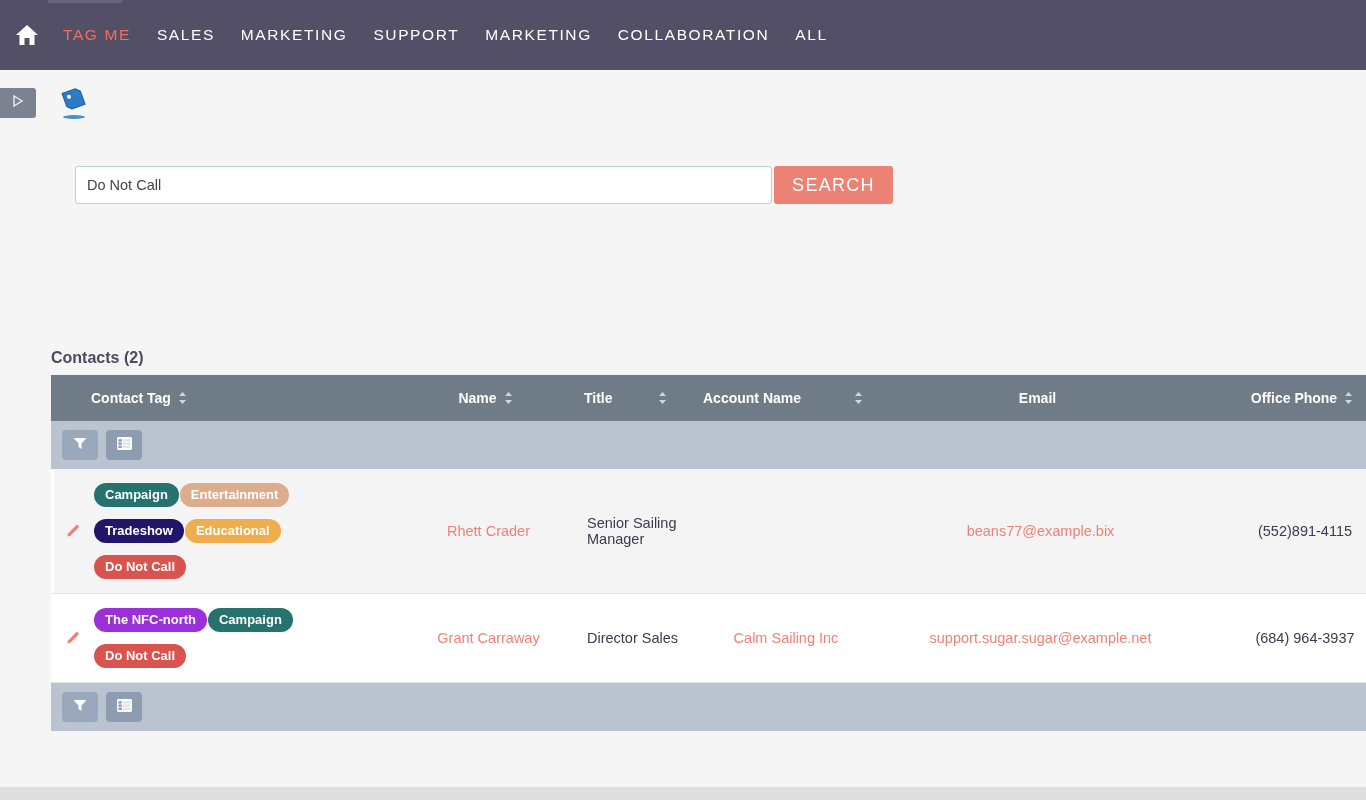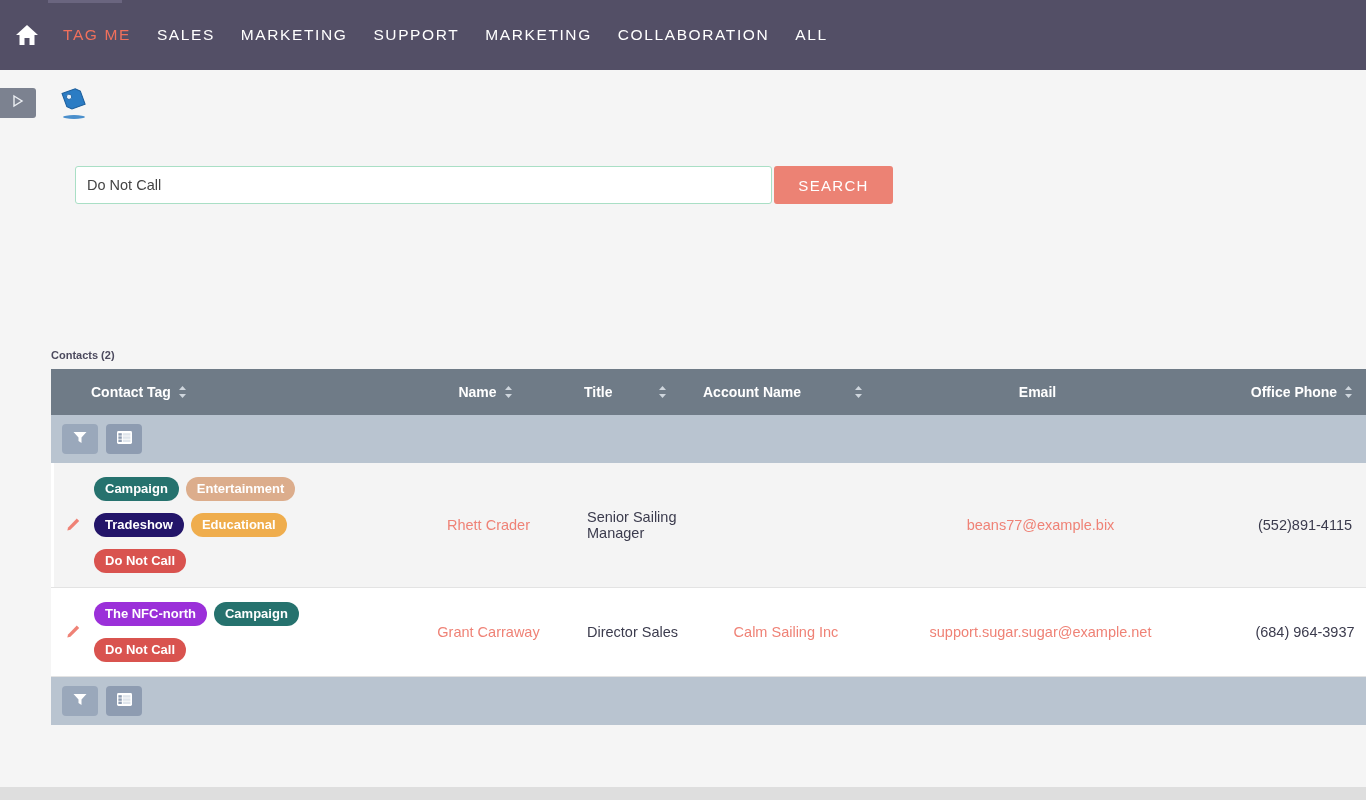--- a/index.html
+++ b/index.html
@@ -96,30 +96,30 @@
     outline: none;
   }
   .search-button {
     width: 119px;
     height: 38px;
     margin-left: 2px;
     background: #ec8274;
     border: none;
     border-radius: 3px;
     color: #ffffff;
-    font-size: 15px;
+    font-size: 18px;
     letter-spacing: 1.3px;
     cursor: pointer;
     font-family: "Liberation Sans", sans-serif;
   }
 
   
   .results { margin-top: 83px; }
   .results-label {
-    font-size: 11px;
+    font-size: 16px;
     color: #4c4a5e;
     font-weight: bold;
     padding-left: 51px;
     margin-bottom: 8px;
   }
   .table {
     width: 1366px;
     margin-left: 51px;
     background: #fff;
   }
@@ -165,21 +165,21 @@
   .c-edit { width: 38px; display: flex; justify-content: center; flex: none; }
   .c-tags { width: 314px; flex: none; padding-left: 2px; }
   .c-name { width: 165px; flex: none; text-align: center; }
   .c-title{ width: 135px; flex: none; padding-left: 16px; gap: 38px; }
   .c-acct { width: 160px; flex: none; text-align: center; }
   .c-email{ width: 349px; flex: none; text-align: center; }
   .c-phone{ width: 180px; flex: none; text-align: center; }
 
   .link { color: #ef8276; text-decoration: none; cursor: pointer; }
 
-  .tags { display: flex; flex-wrap: wrap; gap: 6px 7px; padding: 8px 0; }
+  .tags { display: flex; flex-wrap: wrap; gap: 6px 1px; padding: 8px 0; }
   .tag {
     display: inline-block;
     padding: 4px 11px 5px;
     border-radius: 12px;
     color: #ffffff;
     font-size: 13px;
     font-weight: bold;
     white-space: nowrap;
     cursor: pointer;
   }

